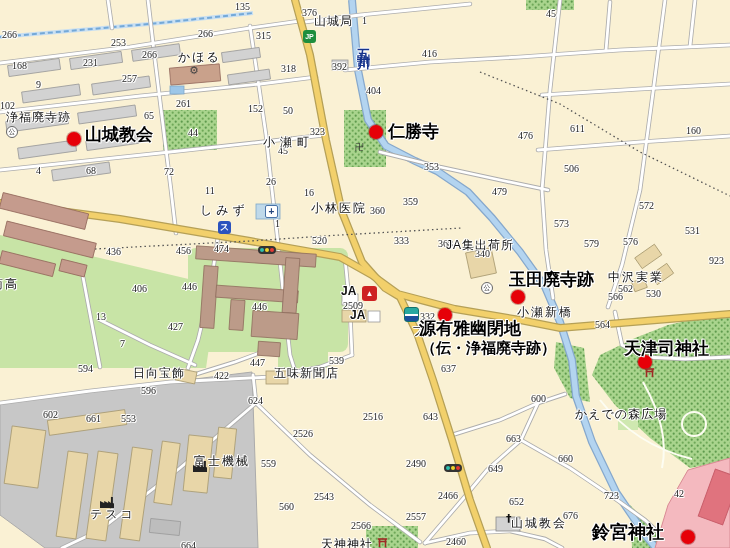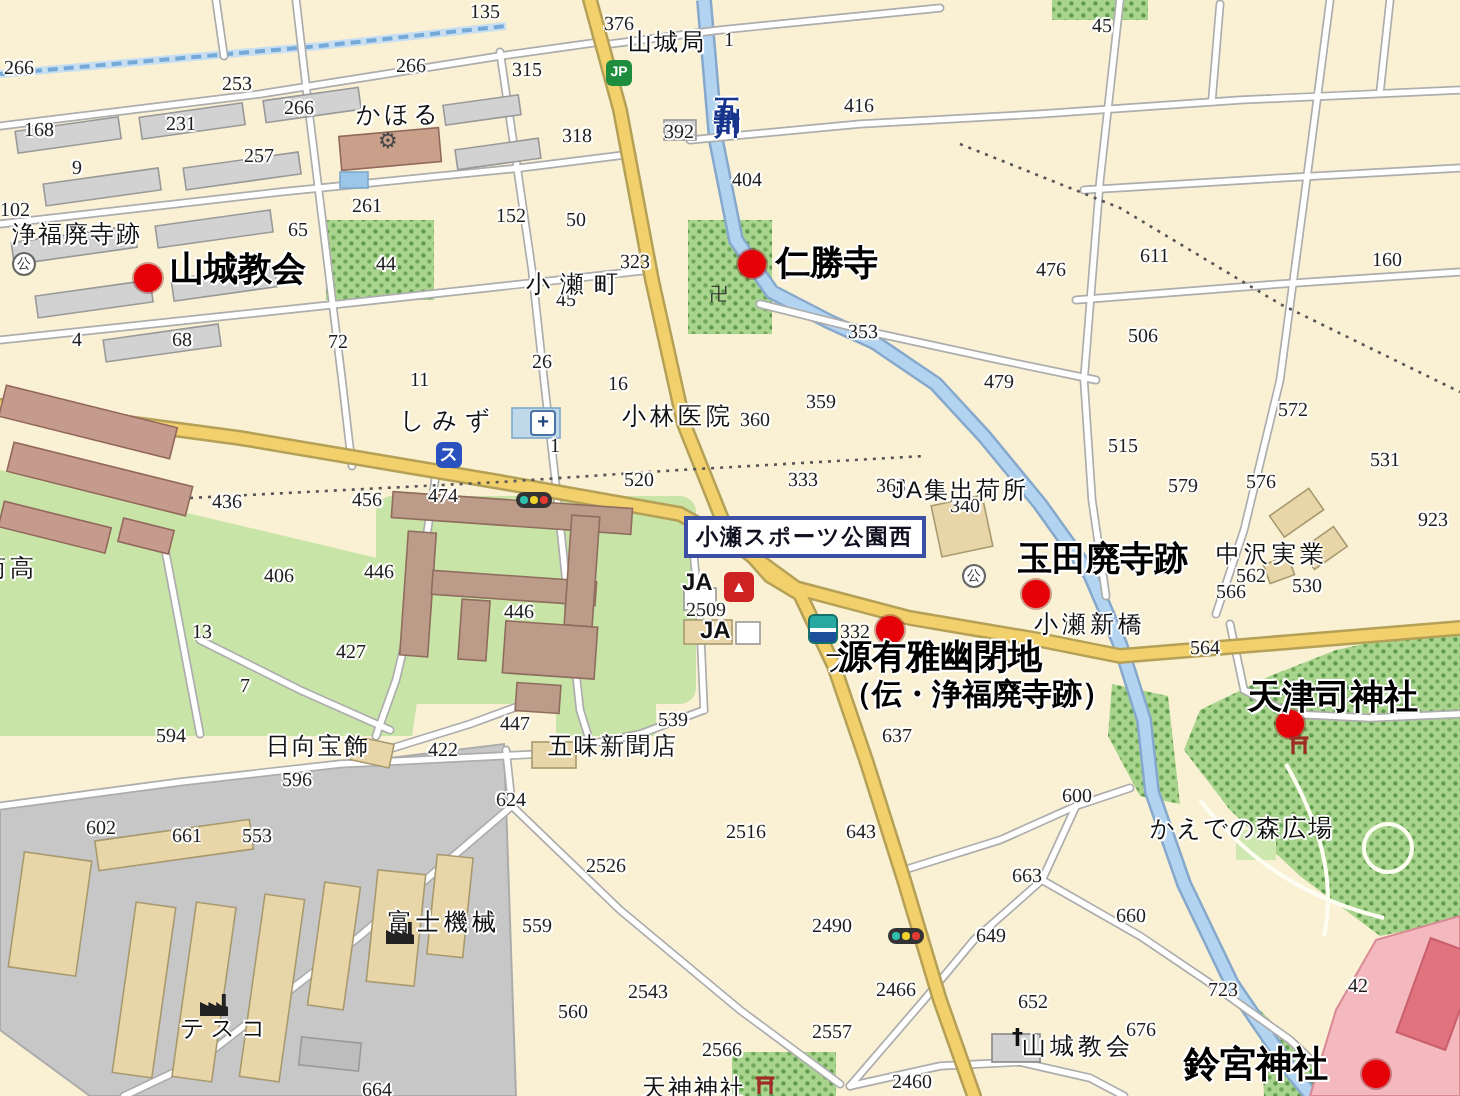--- a/index.html
+++ b/index.html
@@ -291,21 +291,21 @@
       <span class="lbl num" style="left: 120px; top: 339px;">7</span>
       <span class="lbl num" style="left: 403px; top: 197px;">359</span>
       <span class="lbl num" style="left: 370px; top: 206px;">360</span>
       <span class="lbl num" style="left: 394px; top: 236px;">333</span>
       <span class="lbl num" style="left: 312px; top: 236px;">520</span>
       <span class="lbl num" style="left: 252px; top: 302px;">446</span>
       <span class="lbl num" style="left: 343px; top: 301px; text-align: center;">2509</span>
       <span class="lbl num" style="left: 275px; top: 219px;">1</span>
       <span class="lbl num" style="left: 639px; top: 201px;">572</span>
       <span class="lbl num" style="left: 685px; top: 226px;">531</span>
-      <span class="lbl num" style="left: 554px; top: 219px;">515</span>
+      <span class="lbl num" style="left: 554px; top: 219px;">573</span>
       <span class="lbl num" style="left: 584px; top: 239px;">579</span>
       <span class="lbl num" style="left: 623px; top: 237px;">576</span>
       <span class="lbl num" style="left: 438px; top: 239px;">368</span>
       <span class="lbl num" style="left: 475px; top: 249px;">340</span>
       <span class="lbl num" style="left: 709px; top: 256px;">923</span>
       <span class="lbl num" style="left: 618px; top: 284px;">562</span>
       <span class="lbl num" style="left: 646px; top: 289px;">530</span>
       <span class="lbl num" style="left: 561px; top: 292px; padding-left: 47px;">566</span>
       <span class="lbl num" style="left: 595px; top: 320px;">564</span>
       <span class="lbl num" style="left: 420px; top: 312px;">332</span>
@@ -408,15 +408,14 @@
           <g stroke="#9E2B25" stroke-width="1.6" fill="none">
             <path d="M0.8,2 L10.2,2"></path>
             <path d="M1.8,4.5 L9.2,4.5"></path>
             <path d="M2.5,2 L2.5,10"></path>
             <path d="M8.5,2 L8.5,10"></path>
           </g>
         </svg>
       </div>
       <div class="icon" style="font-size: 9px; color: rgb(42, 42, 42); left: 355px; top: 141px;">卍</div>
     </div>
-<div id="sign" style="left:342px;top:258px;">小瀬スポーツ公園西</div>
 <div class="riverlbl" style="left:354px;top:38px;">五割川</div>
 </div>
 
 </body></html>

